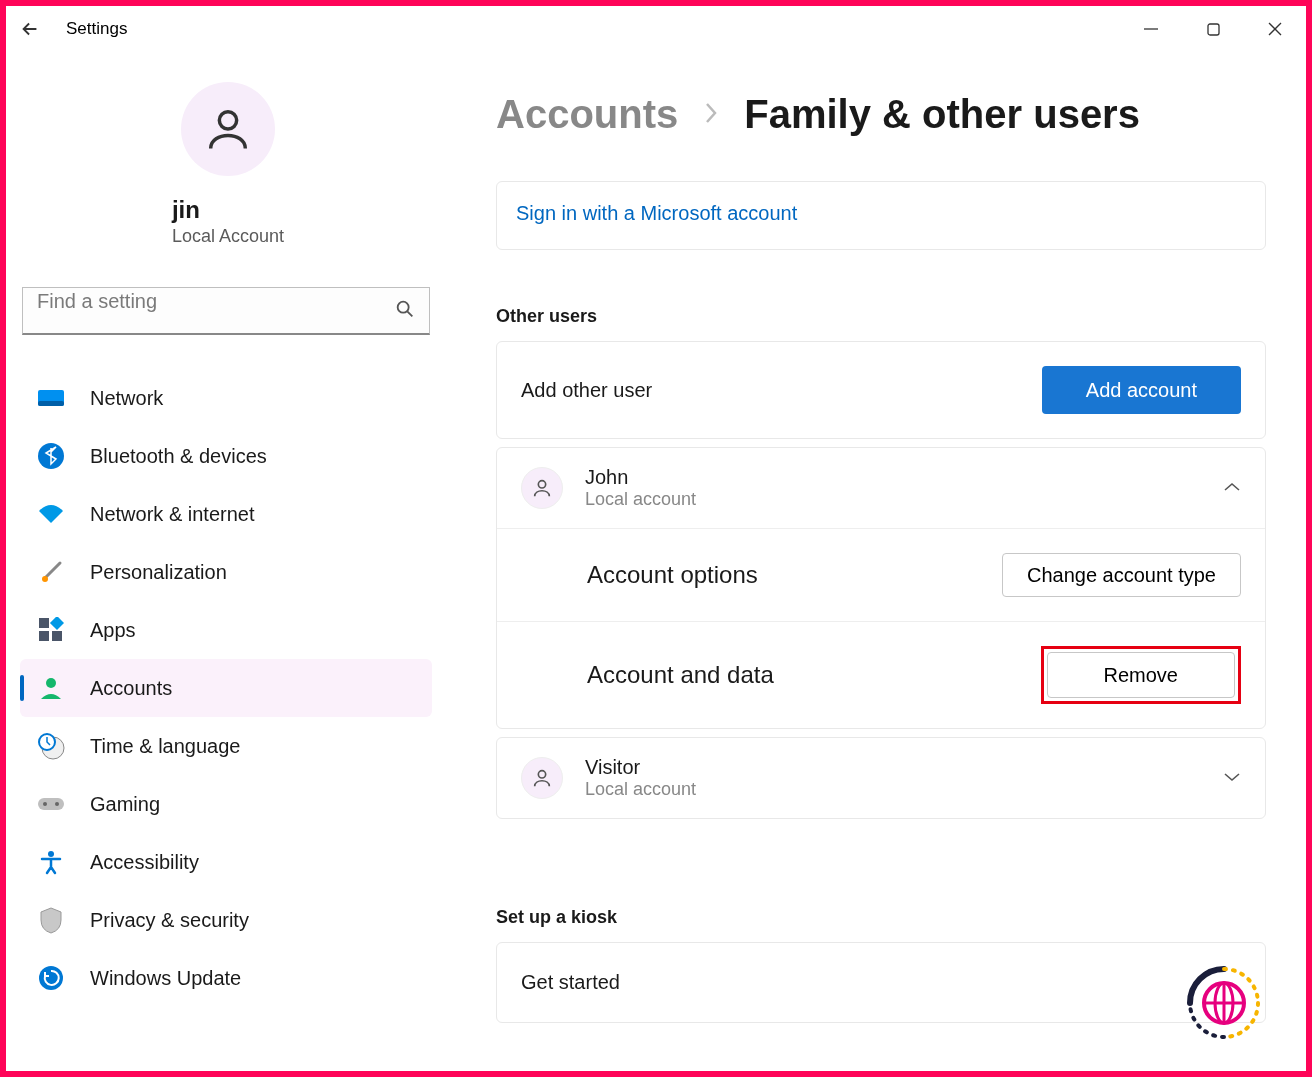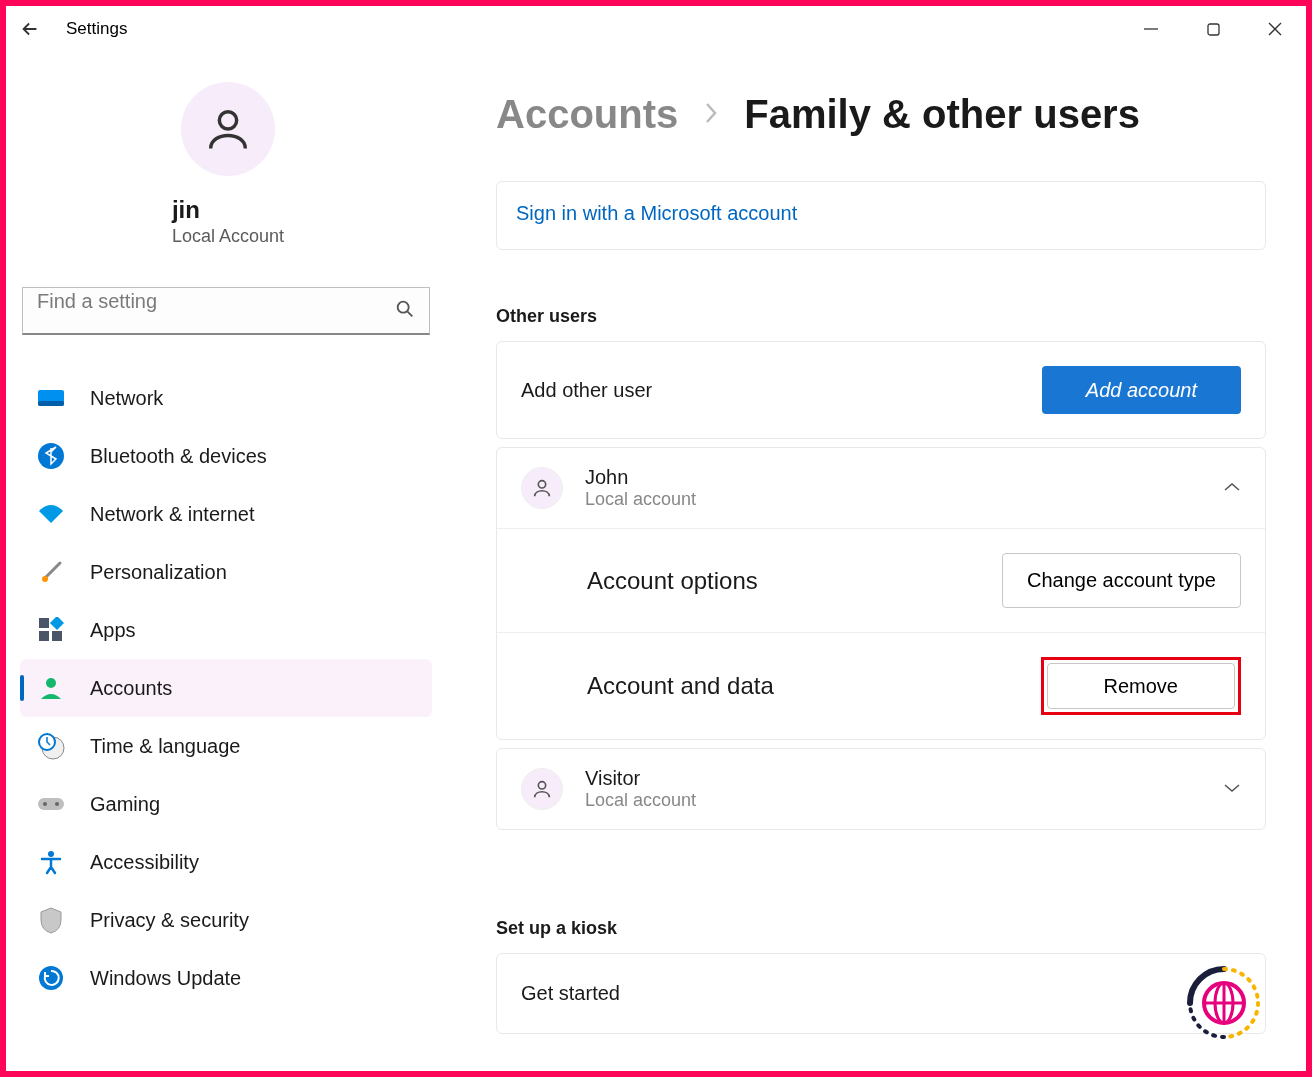--- a/index.html
+++ b/index.html
@@ -32,33 +32,33 @@
     .breadcrumb { display: flex; align-items: center; gap: 24px; margin-bottom: 44px; }
     .bc-parent { font-size: 40px; font-weight: 600; color: #888; }
     .bc-chevron { color: #bbb; }
     .bc-current { font-size: 40px; font-weight: 600; color: #1a1a1a; }
     .card { border: 1px solid #e8e8e8; border-radius: 6px; background: #fff; }
     .signin-card { padding: 20px 19px 24px; margin-bottom: 56px; }
     .signin-link { color: #0067c0; font-size: 20px; }
     .section-title { font-size: 18px; font-weight: 600; color: #1a1a1a; margin-bottom: 14px; }
     .add-row { display: flex; align-items: center; justify-content: space-between; padding: 24px 24px; }
     .add-label { font-size: 20px; color: #1a1a1a; }
-    .primary-btn { background: #1976d2; color: #fff; border: none; border-radius: 4px; height: 48px; padding: 0 44px; font-size: 20px; cursor: pointer; font-style: italic; }
+    .primary-btn { background: #1976d2; color: #fff; border: none; border-radius: 4px; height: 48px; padding: 0 44px; font-size: 20px; cursor: pointer; }
     .user-header { display: flex; align-items: center; justify-content: space-between; padding: 18px 24px; cursor: pointer; border-top: 1px solid #eee; }
     .user-header.first { border-top: none; }
     .user-left { display: flex; align-items: center; gap: 22px; }
     .mini-avatar { width: 42px; height: 42px; border-radius: 50%; background: #f7edfa; display: flex; align-items: center; justify-content: center; border: 1px solid #eee; }
     .mini-avatar svg { width: 22px; height: 22px; }
     .user-name { font-size: 20px; color: #1a1a1a; }
     .user-sub { font-size: 18px; color: #888; }
     .chev { color: #777; }
     .user-expanded { }
     .option-row { display: flex; align-items: center; justify-content: space-between; padding: 24px 24px 24px 90px; border-top: 1px solid #eee; }
     .option-label { font-size: 24px; color: #1a1a1a; }
-    .secondary-btn { border: 1px solid #c7c7c7; background: #fff; border-radius: 4px; height: 55px; padding: 0 24px; font-size: 20px; cursor: pointer; }
+    .secondary-btn { border: 1px solid #c7c7c7; background: #fff; border-radius: 4px; height: 44px; padding: 0 24px; font-size: 20px; cursor: pointer; }
     .remove-highlight { border: 3px solid #e60012; padding: 3px; }
     .remove-highlight .secondary-btn { height: 46px; padding: 0 56px; }
     .kiosk-section { margin-top: 88px; }
     .kiosk-card { padding: 28px 24px; }
     .kiosk-text { font-size: 20px; color: #1a1a1a; }
     .users-card { margin-bottom: 8px; }
     .mb8 { margin-bottom: 8px; }
     .corner-logo { position: absolute; right: 28px; bottom: 14px; width: 108px; height: 108px; }
   </style>
 </head>

